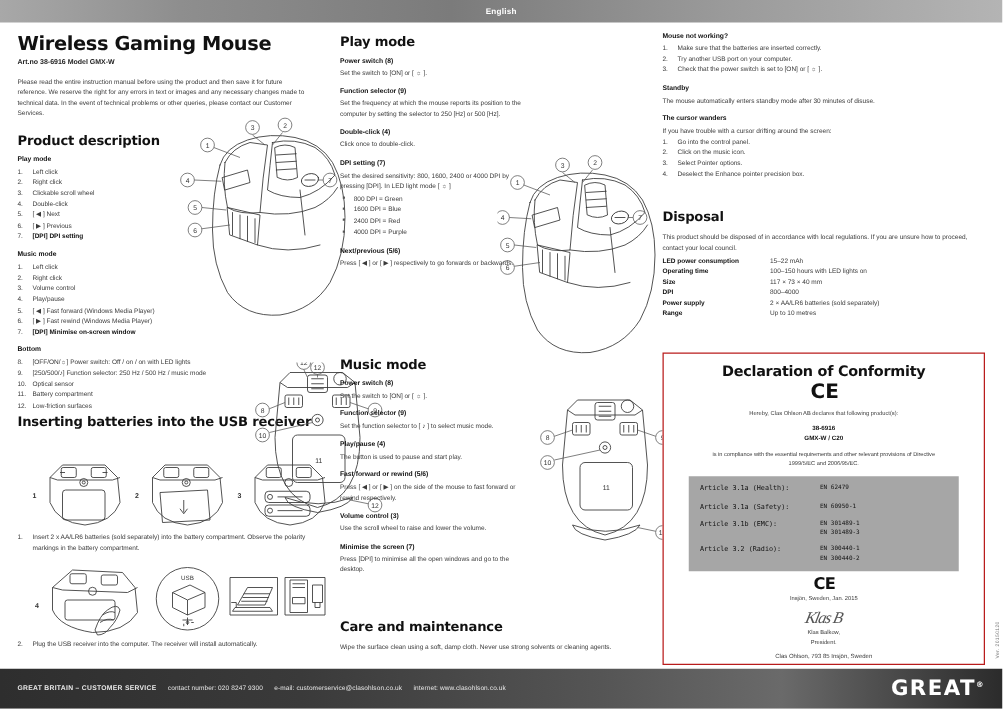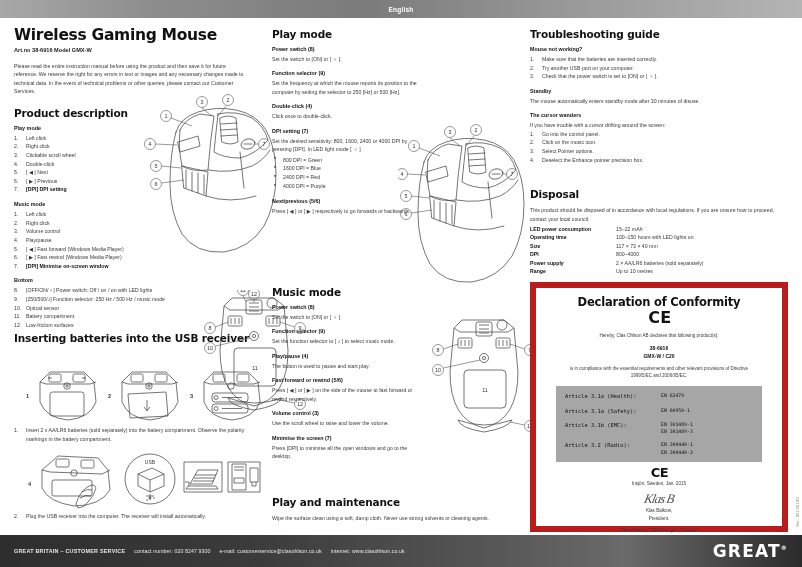--- a/index.html
+++ b/index.html
@@ -97,21 +97,21 @@
 
   
   table.spec { border-collapse: collapse; width: 100%; margin-top: 2px; }
   table.spec td { font-size: 5.2px; line-height: 1.62; color: #3a3a3a; vertical-align: top; padding: 0; }
   table.spec td.k { font-weight: bold; color: #111; width: 86px; }
 
   
   .doc-box {
     position: absolute; left: 530px; top: 282px;
     width: 258px; height: 250px;
-    border: 6px solid #b91c1c;
+    border: 1px solid #b91c1c;
     background: #ffffff;
     padding: 7px 20px;
     text-align: center;
   }
   .doc-title {
     font-size: 11.5px; font-weight: bold; color: #111;
     font-family: "DejaVu Sans", sans-serif; letter-spacing: -.2px;
   }
   .ce {
     font-family: "DejaVu Sans", sans-serif;
@@ -516,21 +516,21 @@
 
       <h3>Volume control (3)</h3>
       <p class="body">Use the scroll wheel to raise and lower the volume.</p>
 
       <h3>Minimise the screen (7)</h3>
       <p class="body">Press [DPI] to minimise all the open windows and go to the desktop.</p>
     </div>
   </div>
 
   <div class="fig" style="left:272px; top:494px; width:250px;">
-    <h2>Play and maintenance</h2>
+    <h2>Care and maintenance</h2>
     <p class="body" style="width:248px;">Wipe the surface clean using a soft, damp cloth. Never use strong solvents or cleaning agents.</p>
   </div>
 
   <div class="fig" style="left:398px; top:122px;">
     <svg width="140" height="190" viewBox="0 0 140 190">
       <g fill="none" stroke="#3a3a3a" stroke-width="0.7" stroke-linejoin="round" stroke-linecap="round">
         <path d="M26 40 Q30 26 48 20 Q66 14 86 18 Q106 22 116 38 Q126 56 126 82 Q126 112 114 134 Q100 156 74 160 Q46 162 32 142 Q20 120 20 92 Q20 62 26 40 Z"></path>
         <path d="M30 38 Q36 26 50 22 L64 24 Q60 50 58 78 Q42 80 32 74 Q28 56 30 38 Z"></path>
         <path d="M68 22 Q86 18 102 26 Q114 34 118 48 Q106 62 90 66 Q74 66 64 60 Q66 40 68 22 Z"></path>
         <path d="M70 26 Q78 22 86 26 L88 50 Q80 54 72 50 Z"></path>
@@ -603,21 +603,20 @@
         <text x="8" y="40">8</text>
         <text x="100" y="40">9</text>
         <text x="8" y="60">10</text>
         <text x="55" y="80">11</text>
         <text x="100" y="116">12</text>
       </g>
     </svg>
   </div>
 
   <div class="col col-3">
-    <h2>Troubleshooting guide</h2>
 
     <h3 class="first">Mouse not working?</h3>
     <ol class="num">
       <li>
           <span class="n">1.</span>
           <span class="t">Make sure that the batteries are inserted correctly.</span>
         </li>
       <li>
           <span class="n">2.</span>
           <span class="t">Try another USB port on your computer.</span>

